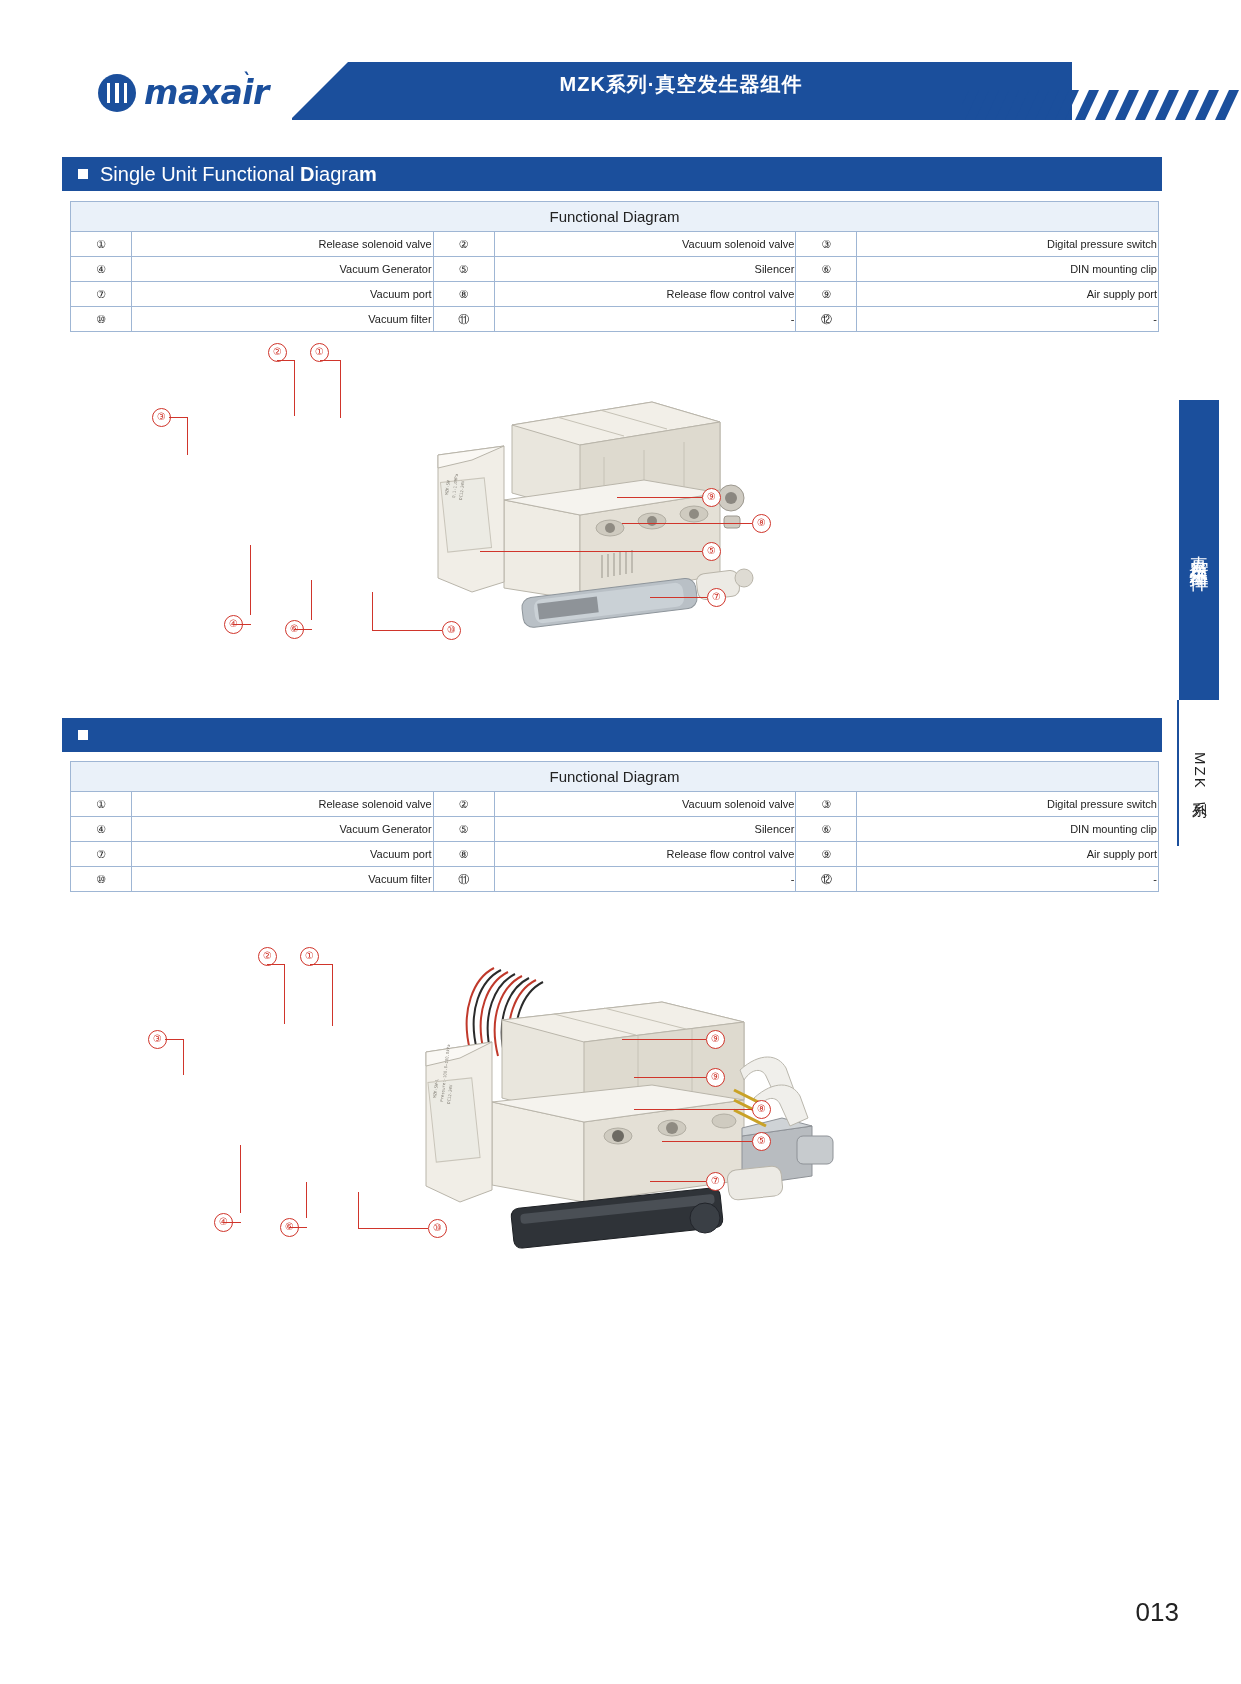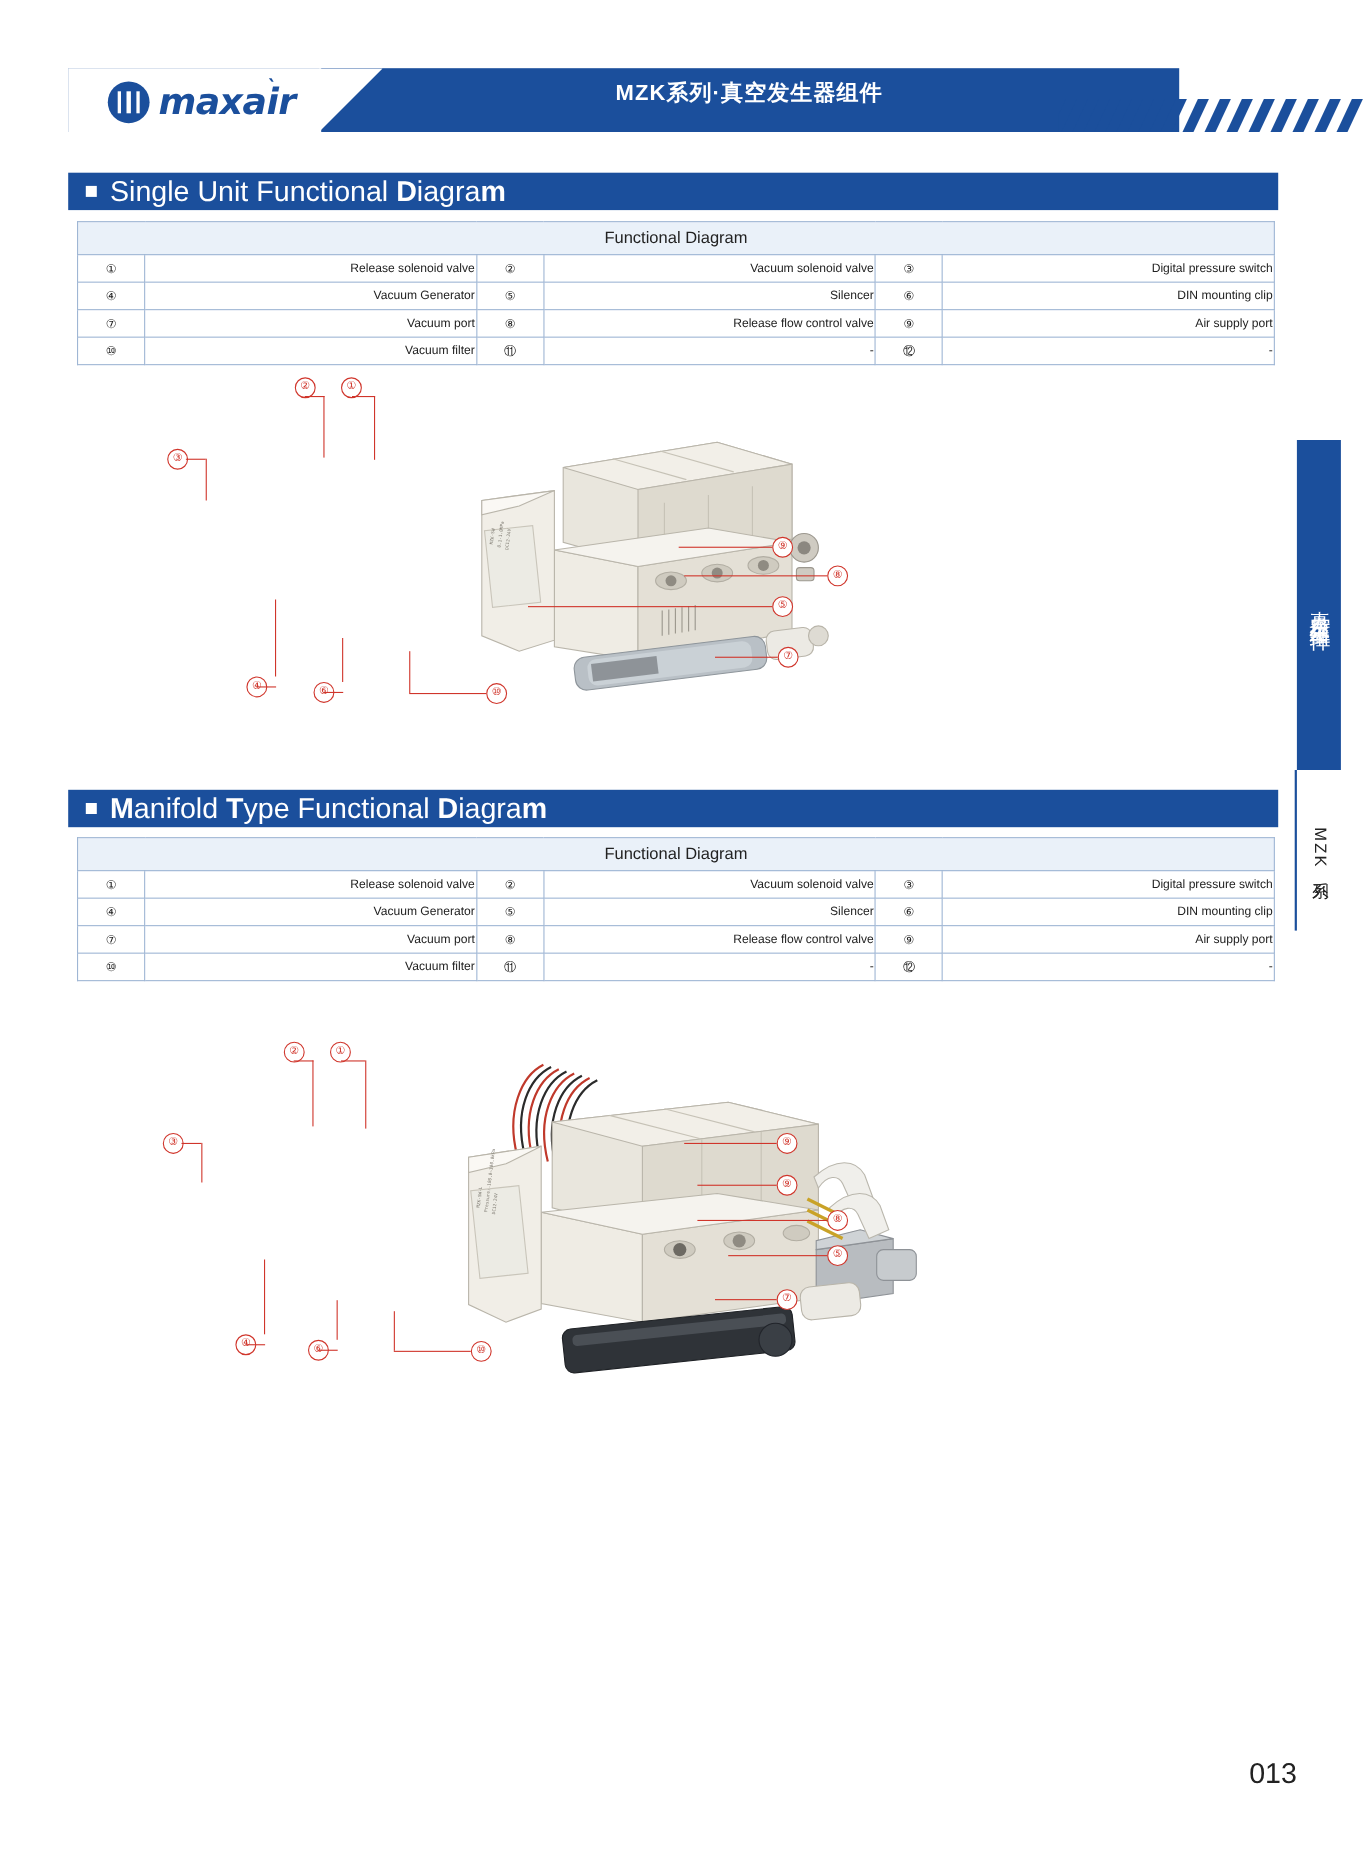--- a/index.html
+++ b/index.html
@@ -58,21 +58,21 @@
     font-family:"DejaVu Sans", sans-serif;position:relative;
   }
   .logo-text .acc{position:absolute;left:98px;top:-4px;font-size:18px;}
   
   .sec-bar{
     position:absolute;left:62px;width:1100px;height:34px;background:#1b4f9c;
     display:flex;align-items:center;
   }
   .sec-bar .sq{width:10px;height:10px;background:#ffffff;margin-left:16px;}
   .sec-bar .txt{
-    color:#ffffff;font-size:26px;margin-left:12px;font-weight:300;
+    color:#ffffff;font-size:20px;margin-left:12px;font-weight:300;
     font-family:"Liberation Sans", sans-serif;
   }
   .sec-bar .txt b{font-weight:bold;}
   
   .ftable{
     position:absolute;left:70px;width:1089px;border-collapse:collapse;
     font-size:11px;color:#222;
   }
   .ftable td,.ftable th{border:1px solid #9fb6d4;height:22px;}
   .ftable .cap{
@@ -284,21 +284,20 @@
     <div class="lead h" style="left:232px;top:299px;width:18px;"></div>
 
     <div class="cnum" style="left:380px;top:291px;">⑩</div>
     <div class="lead h" style="left:310px;top:300px;width:70px;"></div>
     <div class="lead v" style="left:310px;top:262px;height:38px;"></div>
   </div>
 </div>
 
 <div class="sec-bar" style="top:718px;">
   <div class="sq"></div>
-  <div class="txt"><b>M</b><span>anifold </span><b>T</b><span>ype Functional </span><b>D</b><span>iagra</span><b>m</b></div>
 </div>
 
 <table class="ftable" style="top:761px;">
   <tbody>
       <tr>
         <th class="cap" colspan="6">Functional Diagram</th>
       </tr>
   <tr>
     <td class="num">①</td>
     <td class="lbl">Release solenoid valve</td>

